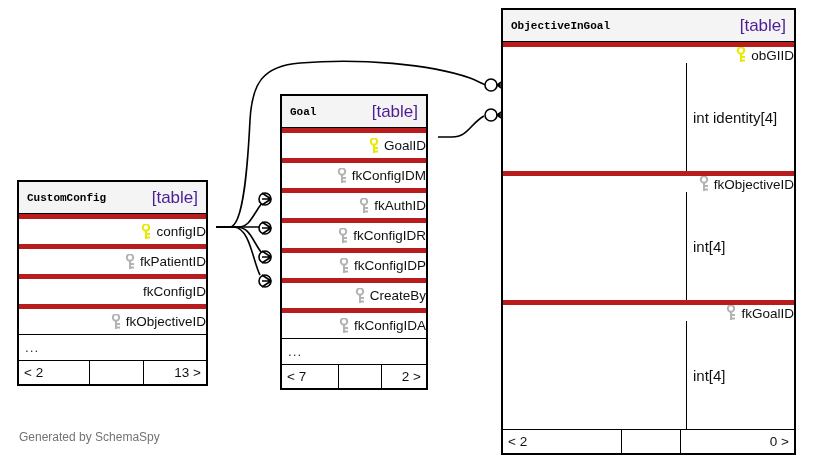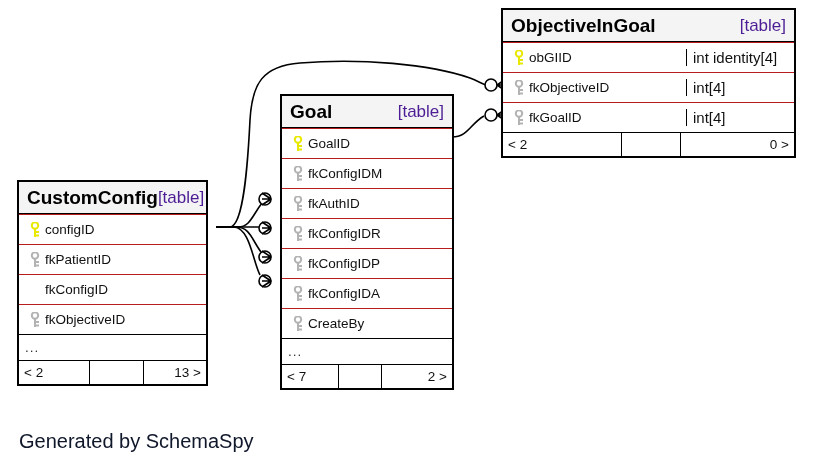--- a/index.html
+++ b/index.html
@@ -38,40 +38,42 @@
     box-sizing: border-box;
     background: #ffffff;
     border: 2px solid #000000;
     font-size: 13.5px;
     color: #111111;
   }
 
   .er-row {
     display: flex;
     box-sizing: border-box;
-    border-top: 1px solid #b91c1c;
+    border-top: 5px solid #b91c1c;
     min-height: 30px;
-    align-items: center;
+    align-items: flex-end;
+    flex-direction: column;
   }
   .er-row:first-child { border-top: none; }
 
   .er-title {
     background: #f4f4f4;
     display: flex;
     align-items: center;
     justify-content: space-between;
     padding: 0 8px;
     height: 32px;
     box-sizing: border-box;
     border-bottom: 1px solid #000;
   }
   .er-title-name {
     font-weight: bold;
-    font-size: 19px;
+    font-size: 11px;
     color: #000;
+    font-family: Liberation Mono, monospace;
   }
   .er-title-tag {
     font-size: 17px;
     color: #4c1d95;
   }
 
   .er-col-name {
     display: flex;
     align-items: center;
     flex: 1 1 auto;
@@ -123,21 +125,21 @@
     align-items: center;
     box-sizing: border-box;
     padding: 0 5px;
   }
   .footer-cell.left  { justify-content: flex-start; }
   .footer-cell.mid   { border-left: 1px solid #000; border-right: 1px solid #000; }
   .footer-cell.right { justify-content: flex-end; }
 
   
   #table-objectiveingoal { left: 501px; top: 8px;   width: 295px; }
-  #table-goal            { left: 280px; top: 94px;  width: 174px; }
+  #table-goal            { left: 280px; top: 94px;  width: 148px; }
   #table-customconfig    { left: 17px;  top: 180px; width: 191px; }
 
   #table-objectiveingoal .er-col-type { width: 108px; flex: 0 0 108px; }
 
   
   #table-goal .er-col-name,
   #table-customconfig .er-col-name { flex: 1 1 100%; }
 
   #table-goal .footer-cell.left  { width: 56px; }
   #table-goal .footer-cell.mid   { width: 44px; }
@@ -151,22 +153,22 @@
   #table-objectiveingoal .footer-cell.mid   { width: 60px; }
   #table-objectiveingoal .footer-cell.right { flex: 1 1 auto; }
 
   
   #table-customconfig .er-row { min-height: 30px; }
 
   #footer-credit {
     position: absolute;
     left: 19px;
     top: 430px;
-    font-size: 20px;
-    color: #0f172a;
+    font-size: 12px;
+    color: #737373;
   }
 </style>
 </head>
 <body>
 
 <div id="diagram-canvas">
 
   <svg id="edge-layer" viewBox="0 0 815 461" width="815" height="461">
     <defs>
       <g id="crowfoot-left">
@@ -348,35 +350,35 @@
     <div class="er-row">
       <span class="er-col-name">
         <span class="key-slot">
           <svg width="10" height="16" viewBox="0 0 10 16">
             <circle cx="5" cy="3.5" r="3.2" fill="none" stroke="#b3b3b3" stroke-width="2"></circle>
             <rect x="4" y="6" width="2" height="9" fill="#b3b3b3"></rect>
             <rect x="6" y="9" width="3" height="2" fill="#b3b3b3"></rect>
             <rect x="6" y="12.5" width="3" height="2" fill="#b3b3b3"></rect>
           </svg>
         </span>
+        <span>CreateBy</span>
+      </span>
+    </div>
+
+    <div class="er-row">
+      <span class="er-col-name">
+        <span class="key-slot">
+          <svg width="10" height="16" viewBox="0 0 10 16">
+            <circle cx="5" cy="3.5" r="3.2" fill="none" stroke="#b3b3b3" stroke-width="2"></circle>
+            <rect x="4" y="6" width="2" height="9" fill="#b3b3b3"></rect>
+            <rect x="6" y="9" width="3" height="2" fill="#b3b3b3"></rect>
+            <rect x="6" y="12.5" width="3" height="2" fill="#b3b3b3"></rect>
+          </svg>
+        </span>
         <span>fkConfigIDA</span>
-      </span>
-    </div>
-
-    <div class="er-row">
-      <span class="er-col-name">
-        <span class="key-slot">
-          <svg width="10" height="16" viewBox="0 0 10 16">
-            <circle cx="5" cy="3.5" r="3.2" fill="none" stroke="#b3b3b3" stroke-width="2"></circle>
-            <rect x="4" y="6" width="2" height="9" fill="#b3b3b3"></rect>
-            <rect x="6" y="9" width="3" height="2" fill="#b3b3b3"></rect>
-            <rect x="6" y="12.5" width="3" height="2" fill="#b3b3b3"></rect>
-          </svg>
-        </span>
-        <span>CreateBy</span>
       </span>
     </div>
 
 
     <div class="ellipsis-row">...</div>
 
     <div class="footer-row">
       <span class="footer-cell left">&lt; 7</span>
       <span class="footer-cell mid"></span>
       <span class="footer-cell right">2 &gt;</span>

